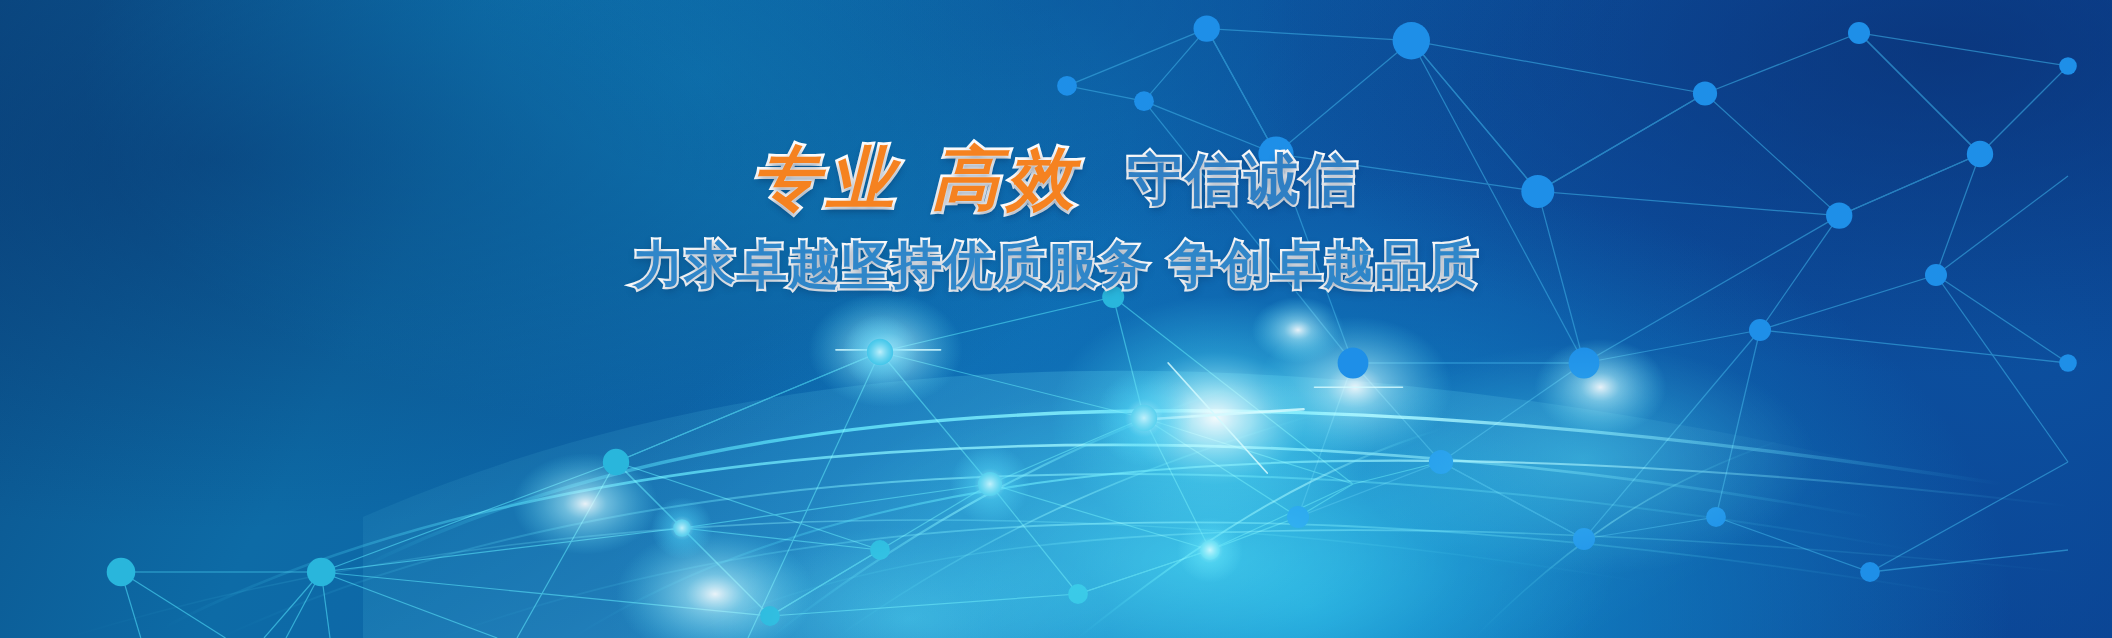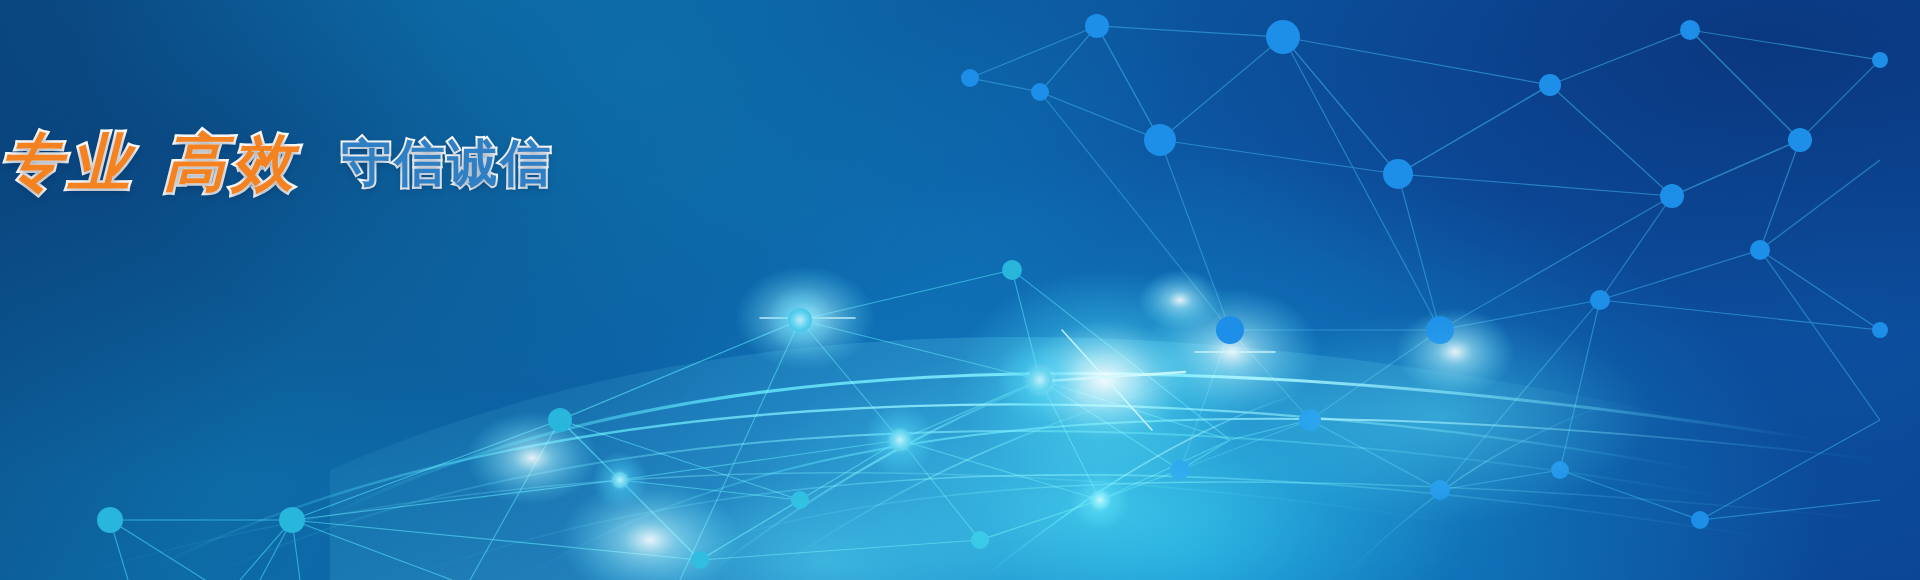--- a/index.html
+++ b/index.html
@@ -54,21 +54,21 @@
     display: block;
   }
   svg.screen { mix-blend-mode: screen; }
 
   
   .text-block {
     position: absolute;
     left: 0;
     top: 132px;
     width: 1920px;
-    text-align: left;
+    text-align: center;
     pointer-events: none;
   }
   .headline {
     display: inline-block;
     white-space: nowrap;
     line-height: 1;
     margin: 0;
     padding: 0;
   }
   .headline .brush {
@@ -308,15 +308,16 @@
       <circle cx="620" cy="480" r="28" fill="url(#nodeGlow)"></circle>
     </g>
   </svg>
 
   <div class="bg-core"></div>
 
   <div class="text-block">
     <div class="headline">
       <span class="brush">专业  高效</span><span class="sep"></span><span class="plain">守信诚信</span>
     </div>
+    <div class="subline">力求卓越坚持优质服务  争创卓越品质</div>
   </div>
 
 </div>
 
 </body></html>

